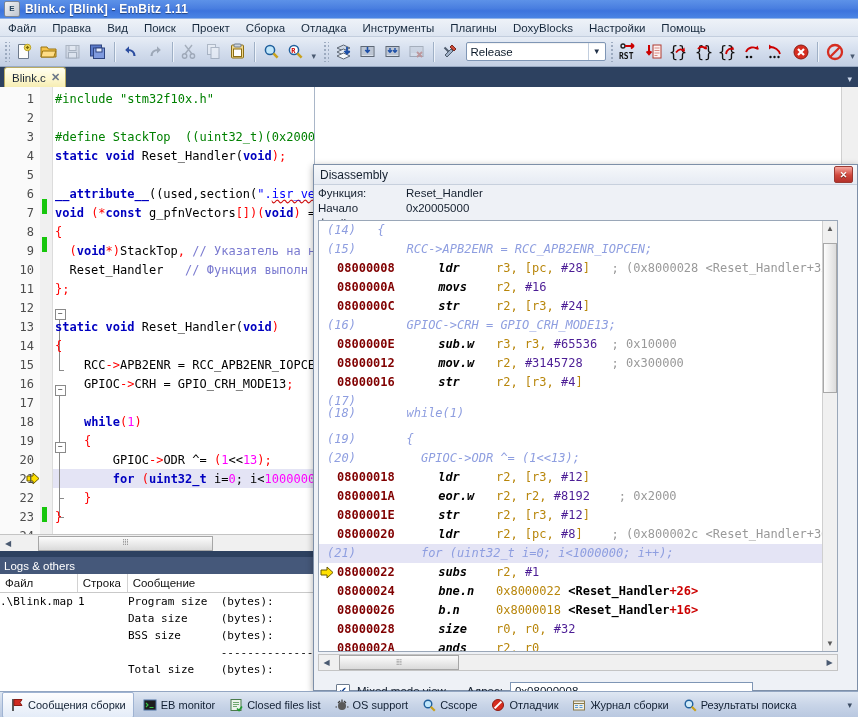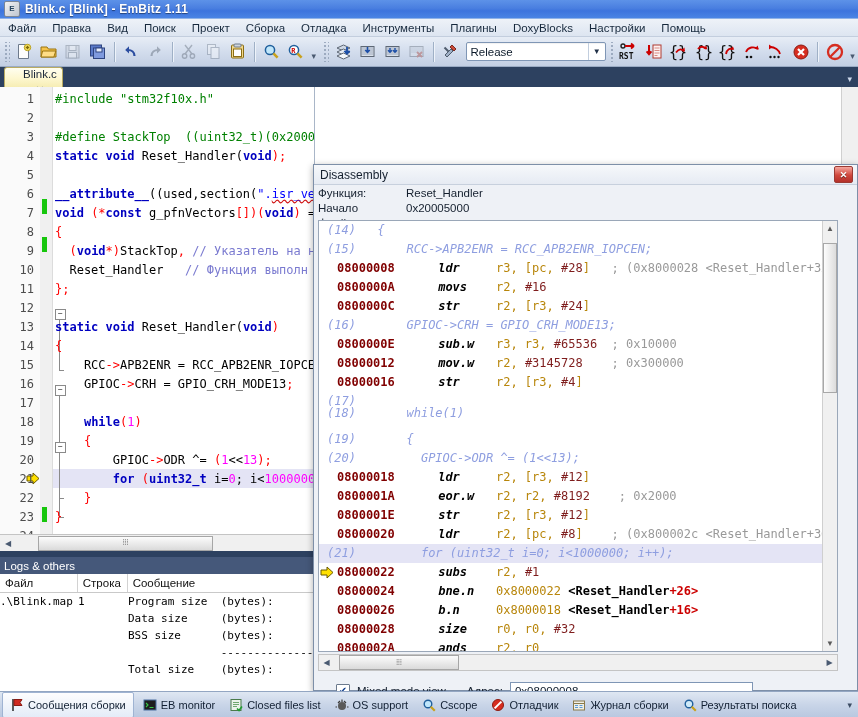--- a/index.html
+++ b/index.html
@@ -65,24 +65,24 @@
   .combo .val{flex:1;padding-left:4px;font-size:11.5px;color:#0c1a2a;}
   .combo .arrow{width:16px;height:17px;display:flex;align-items:center;justify-content:center;
       border-left:1px solid #c2cede;color:#203047;font-size:8px;}
 
   
   .tabstrip{
     position:absolute;left:0;top:67px;width:858px;height:20px;
     background:#2d4160;box-sizing:border-box;display:flex;align-items:flex-end;
   }
   .tab{
-    height:19px;margin-left:4px;padding:0 5px 0 18px;
+    height:19px;margin-left:4px;padding:0 5px 0 7px;
     background:linear-gradient(180deg,#fffef0 0%,#fdf7cf 55%,#f6edb4 100%);
     border:1px solid #b9ab63;border-bottom:none;border-radius:3px 3px 0 0;
-    display:flex;align-items:center;gap:5px;flex-direction:column;
+    display:flex;align-items:center;gap:5px;
   }
   .tab .lbl{font-size:11.5px;color:#1b2738;}
   .tab .x{color:#6b7789;font-size:11px;font-weight:bold;line-height:1;}
   .tabstrip .rightchev{margin-left:auto;color:#cdd8ea;font-size:9px;padding:0 6px 3px 0;}
 
   
   .editor{
     position:absolute;left:0;top:87px;width:315px;height:447px;
     background:#fff;box-sizing:border-box;overflow:hidden;
     border-right:1px solid #a9b6c8;
@@ -156,21 +156,21 @@
     position:absolute;left:4px;top:55px;width:520px;height:432px;background:#fff;
     border:1px solid #9aa7b8;box-sizing:border-box;overflow:hidden;
   }
   .dl{position:absolute;left:0;height:19px;line-height:19px;white-space:pre;
      font-family:"DejaVu Sans Mono","Liberation Mono",monospace;font-size:12px;}
   .dl.src{color:#8e9ee0;font-style:italic;}
   .dl-hl{position:absolute;left:0;width:503px;height:19px;background:#e4e4f5;}
   .addr{color:#800000;font-weight:bold;}
   .mn{color:#000;font-weight:bold;font-style:italic;}
   .op{color:#b8860b;}
-  .imm{color:#7f1d1d;}
+  .imm{color:#4c1d95;}
   .cm{color:#999;}
   .sym{color:#cc0000;font-weight:bold;}
   .symn{color:#000;font-weight:bold;}
   .dis-vsb{position:absolute;right:0;top:0;width:15px;height:430px;background:#f0f0f0;
     border-left:1px solid #cfcfcf;box-sizing:border-box;}
   .dis-vsb .b{height:15px;display:flex;align-items:center;justify-content:center;color:#5a5a5a;font-size:8px;}
   .dis-vsb .th{position:absolute;top:22px;left:0;width:14px;height:150px;
     background:linear-gradient(90deg,#fdfdfd,#dcdcdc);border:1px solid #a8a8a8;box-sizing:border-box;}
   .dis-hsb{position:absolute;left:4px;top:489px;width:520px;height:17px;background:#f0f0f0;
     border:1px solid #c4c4c4;box-sizing:border-box;display:flex;align-items:center;}

